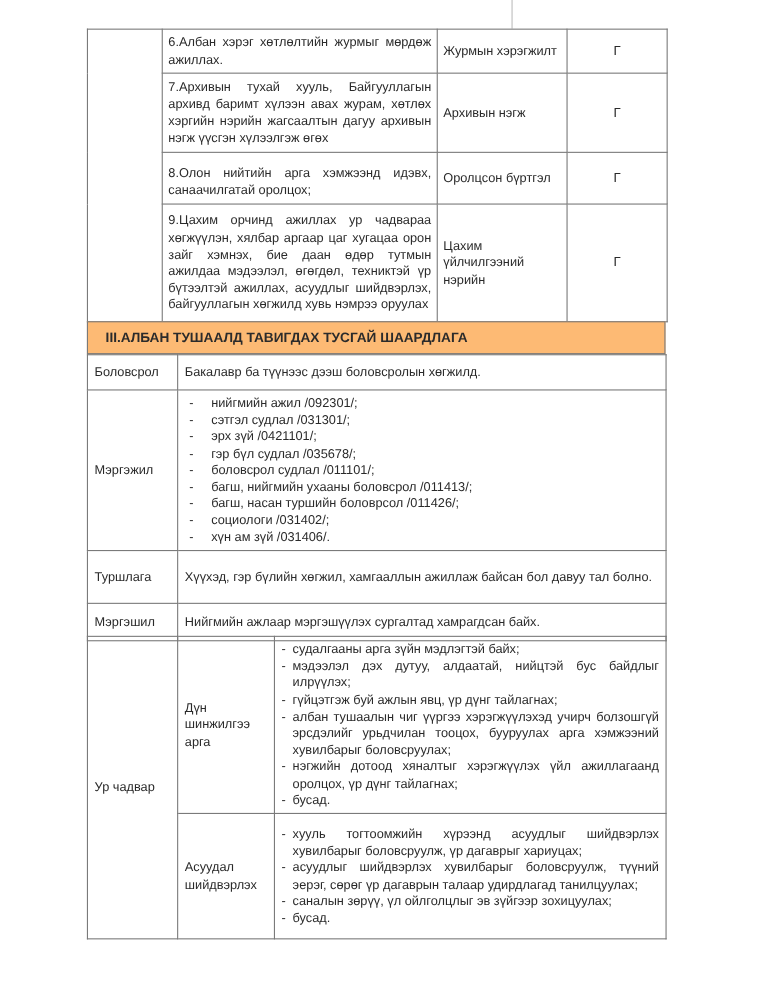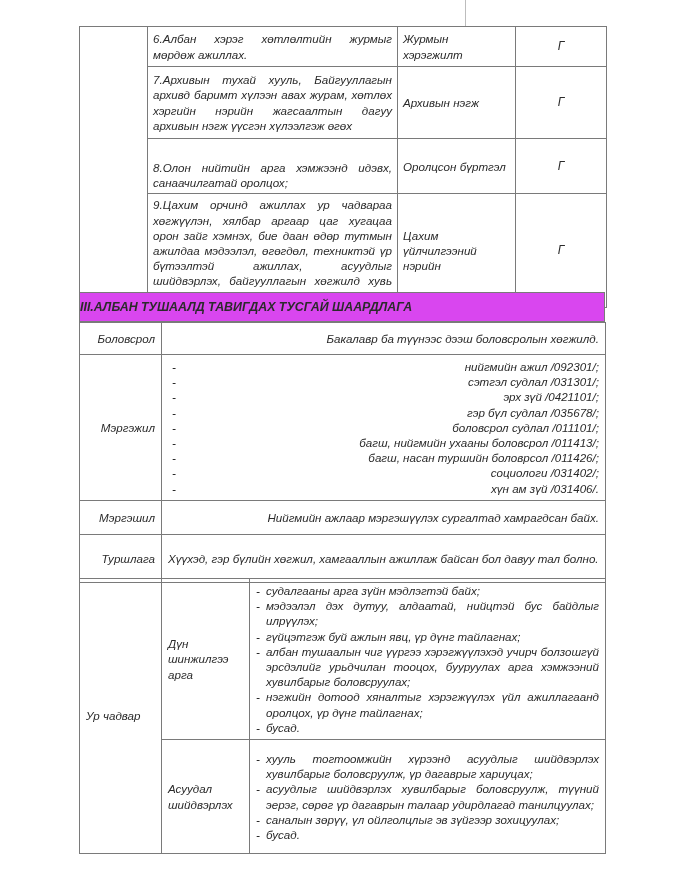--- a/index.html
+++ b/index.html
@@ -1,32 +1,32 @@
 <!DOCTYPE html>
 <html><head>
 <meta charset="utf-8">
 <style>
   html, body { margin:0; padding:0; background:#ffffff; }
   body { width:689px; height:892px; position:relative; overflow:hidden;
          font-family:"Liberation Sans", sans-serif; color:#2a2a2a; font-size:11.6px; }
-  .page { position:absolute; left:0; top:0; width:689px; height:684px;font-style:italic; }
+  .page { position:absolute; left:0; top:0; width:689px; height:684px; }
   .stub-line { position:absolute; left:465px; top:0; width:1px; height:26px; background:#bdbdbd; }
   table { border-collapse:collapse; position:absolute; table-layout:fixed; }
   td { border:1px solid #7a7a7a; vertical-align:middle; padding:3px 5px; line-height:15.2px; }
   .t1 { left:79px; top:26px; width:527px; }
   .t1 .c0 { width:68px; }
   .t1 .c1 { width:250px; text-align:justify; }
   .t1 .c2 { width:118px; }
   .t1 .c3 { width:91px; text-align:center; font-size:12px; }
   .sec { position:absolute; left:79px; top:292px; width:526px; height:30px;
-         background:#d946ef; border:1px solid #7a7a7a; box-sizing:border-box;
-         font-weight:bold; font-size:12.4px; padding:7px 0; color:#2b2b2b; }
+         background:#fdba74; border:1px solid #7a7a7a; box-sizing:border-box;
+         font-weight:bold; font-size:12.4px; padding:7px 16px; color:#2b2b2b; }
   .t2 { left:79px; top:322px; width:527px; }
   .t2 .k { width:82px; }
-  .t2 td { padding:4px 6px;text-align:right; }
+  .t2 td { padding:4px 6px; }
   ul.dash { list-style:none; margin:0; padding:0; }
   ul.dash li { position:relative; padding-left:24px; }
   ul.dash li::before { content:"-"; position:absolute; left:4px; }
   ul.dash2 { list-style:none; margin:0; padding:0; }
   ul.dash2 li { position:relative; padding-left:10px; text-align:justify; }
   ul.dash2 li::before { content:"-"; position:absolute; left:0; }
   .t3 { left:79px; top:578px; width:527px; }
   .t3 .k { width:82px; }
   .t3 .s { width:88px; }
   .t3 td { padding:4px 6px;margin-top:18px; }
@@ -50,21 +50,21 @@
       <td class="c1">6.Албан хэрэг хөтлөлтийн журмыг мөрдөж ажиллах.</td>
       <td class="c2">Журмын хэрэгжилт</td>
       <td class="c3">Г</td>
     </tr>
     <tr style="height:72px;">
       <td class="c1">7.Архивын тухай хууль, Байгууллагын архивд баримт хүлээн авах журам, хөтлөх хэргийн нэрийн жагсаалтын дагуу архивын нэгж үүсгэн хүлээлгэж өгөх</td>
       <td class="c2">Архивын нэгж</td>
       <td class="c3">Г</td>
     </tr>
     <tr style="height:47px;">
-      <td class="c1" style="vertical-align:top;padding-top:21px;">8.Олон нийтийн арга хэмжээнд идэвх, санаачилгатай оролцох;</td>
+      <td class="c1" style="vertical-align:top;padding-top:11px;">8.Олон нийтийн арга хэмжээнд идэвх, санаачилгатай оролцох;</td>
       <td class="c2">Оролцсон бүртгэл</td>
       <td class="c3">Г</td>
     </tr>
     <tr style="height:107px;">
       <td class="c1">9.Цахим орчинд ажиллах ур чадвараа хөгжүүлэн, хялбар аргаар цаг хугацаа орон зайг хэмнэх, бие даан өдөр тутмын ажилдаа мэдээлэл, өгөгдөл, техниктэй үр бүтээлтэй ажиллах, асуудлыг шийдвэрлэх, байгууллагын хөгжилд хувь нэмрээ оруулах</td>
       <td class="c2">Цахим үйлчилгээний нэрийн</td>
       <td class="c3">Г</td>
     </tr>
   </tbody>
     </table>
@@ -90,27 +90,27 @@
           <li>эрх зүй /0421101/;</li>
           <li>гэр бүл судлал /035678/;</li>
           <li>боловсрол судлал /011101/;</li>
           <li>багш, нийгмийн ухааны боловсрол /011413/;</li>
           <li>багш, насан туршийн боловрсол /011426/;</li>
           <li>социологи /031402/;</li>
           <li>хүн ам зүй /031406/.</li>
         </ul>
       </td>
     </tr>
+    <tr style="height:48px;">
+      <td class="k">Туршлага</td>
+      <td style="text-align:justify;">Хүүхэд, гэр бүлийн хөгжил, хамгааллын ажиллаж байсан бол давуу тал болно.</td>
+    </tr>
     <tr style="height:34px;">
       <td class="k">Мэргэшил</td>
       <td>Нийгмийн ажлаар мэргэшүүлэх сургалтад хамрагдсан байх.</td>
-    </tr>
-    <tr style="height:48px;">
-      <td class="k">Туршлага</td>
-      <td style="text-align:justify;">Хүүхэд, гэр бүлийн хөгжил, хамгааллын ажиллаж байсан бол давуу тал болно.</td>
     </tr>
   </tbody>
     </table>
 
   <table class="t3">
     <colgroup>
         <col class="k">
         <col class="s">
         <col>
       </colgroup>

